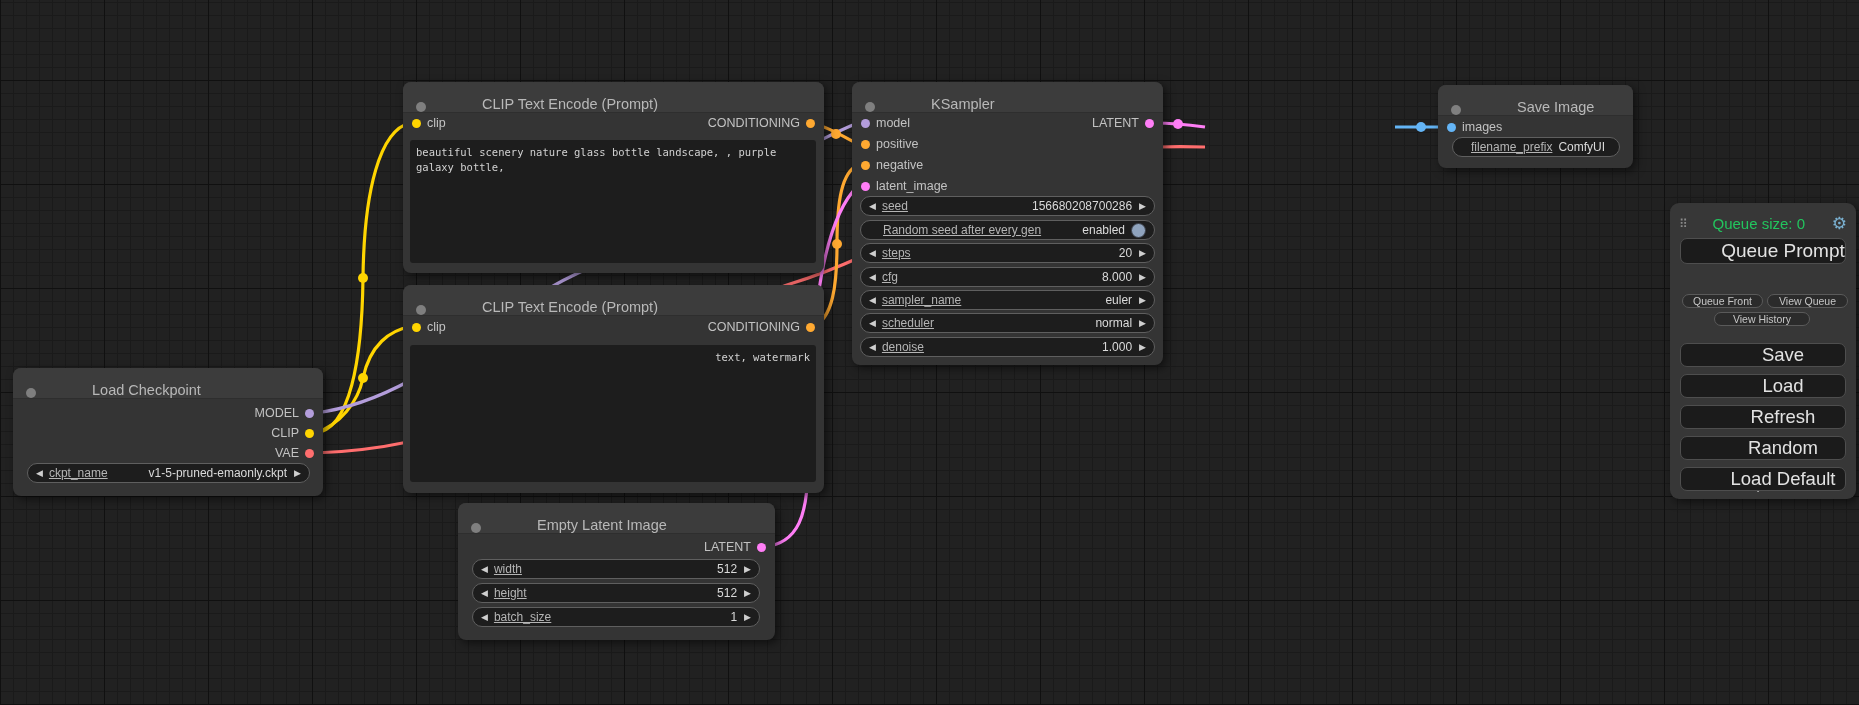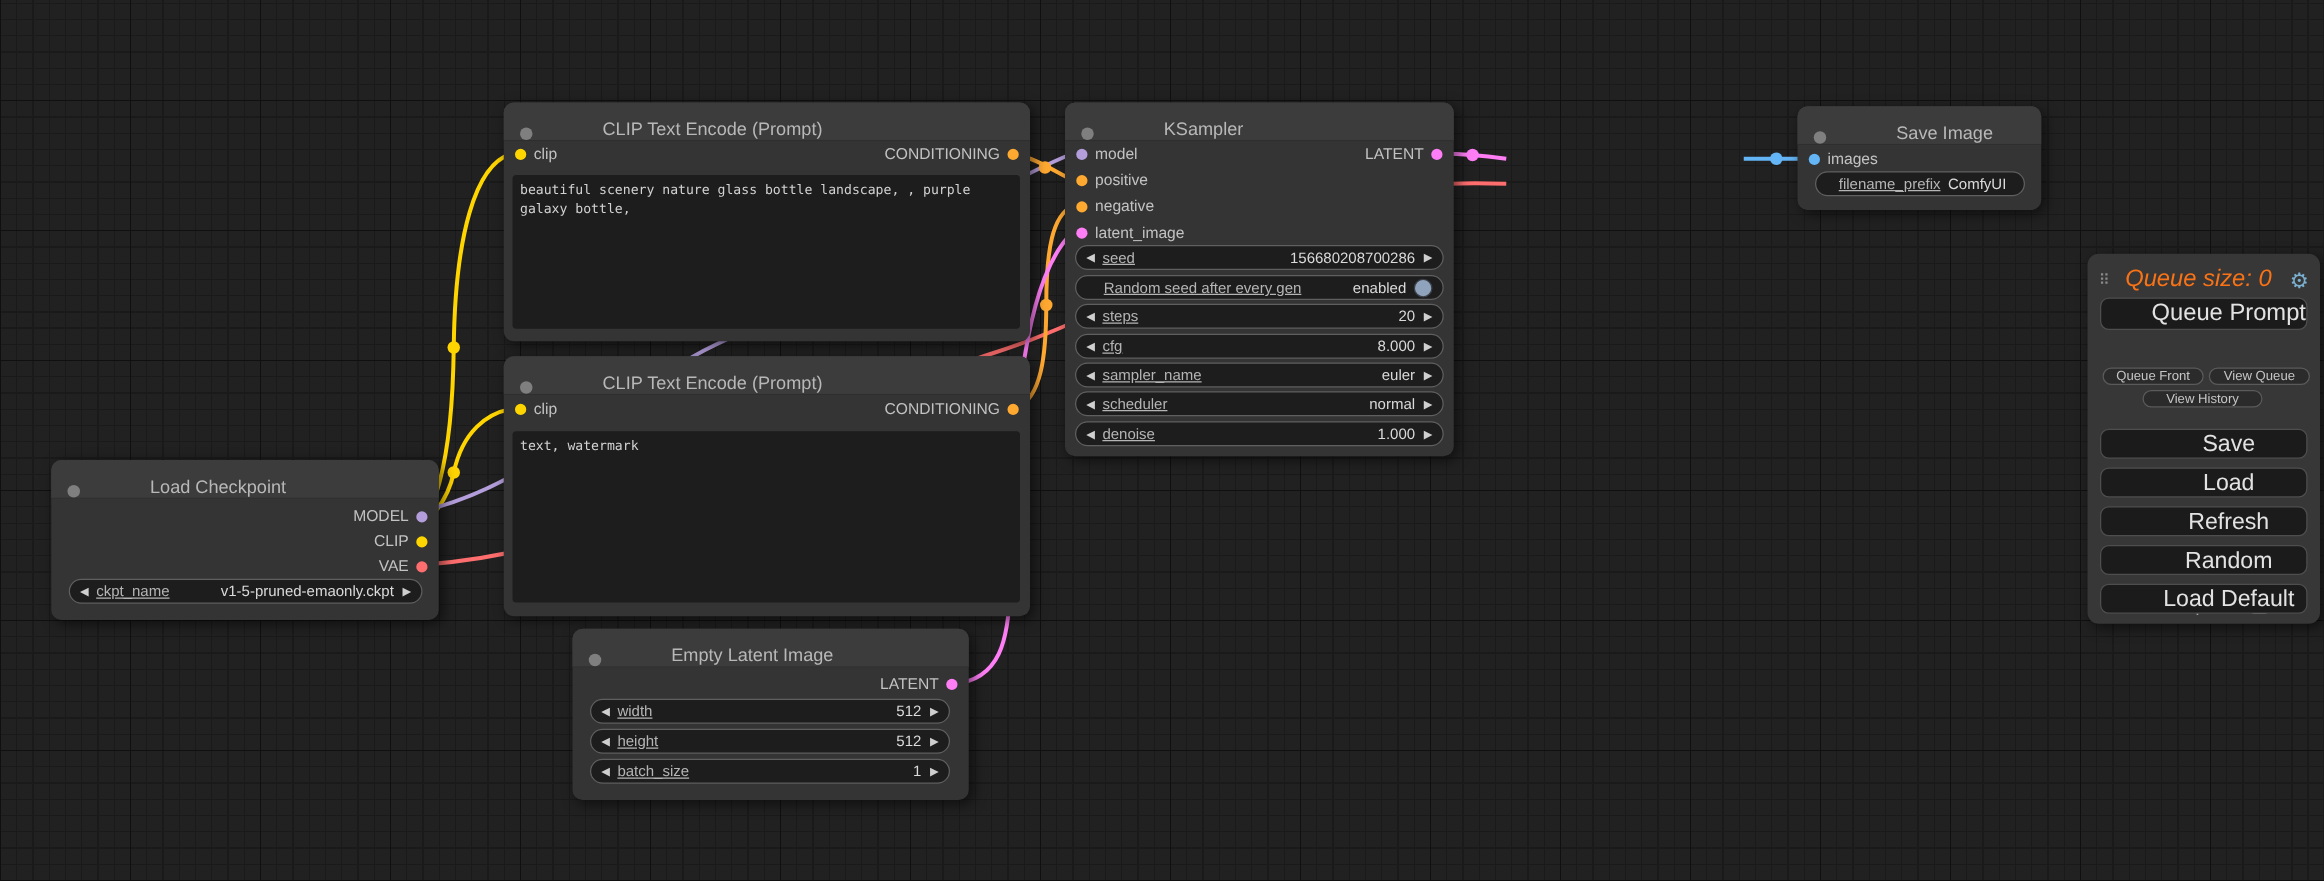--- a/index.html
+++ b/index.html
@@ -35,21 +35,21 @@
   .wval.noarr{margin-right:2px;}
   .toggle{width:13px;height:13px;border-radius:50%;background:#8fa3bd;border:1px solid #3a3f48;flex:none;margin-left:4px;}
   .ta{position:absolute;background:#1d1d1d;border:none;border-radius:3px;resize:none;
       color:#d2d2d2;font-family:"DejaVu Sans Mono", monospace;font-size:10.5px;
       line-height:1.45;padding:5px 6px;box-sizing:border-box;outline:none;}
   
   #qpanel{position:absolute;left:1670px;top:203px;width:186px;height:296px;z-index:3;
           background:#373737;border-radius:9px;box-shadow:3px 3px 10px rgba(0,0,0,.55);}
   .qhead{position:absolute;top:10px;left:0;right:0;display:flex;align-items:center;}
   .drag{color:#8a8a8a;font-size:12px;margin-left:9px;letter-spacing:-2px;}
-  .qsize{flex:1;text-align:center;color:#f97316;font-size:19px;font-style:italic;}
+  .qsize{flex:1;text-align:center;color:#22c55e;font-size:15px;}
   .gear{color:#7ab0d0;font-size:17px;margin-right:9px;cursor:pointer;}
   .qbtn{position:absolute;left:10px;width:166px;background:#1b1b1b;border:1px solid #4e4e4e;
         border-radius:7px;color:#e2e2e2;display:flex;align-items:center;justify-content:center;
         cursor:pointer;box-sizing:border-box;padding-left:40px;}
   .big{height:24px;font-size:18.5px;}
   .xo{position:absolute;left:0;right:0;top:273px;display:flex;align-items:center;justify-content:center;
       color:#c8c8c8;font-size:14px;}
   .chk{width:13px;height:13px;background:#ffffff;border-radius:2px;margin-left:7px;cursor:pointer;}
   .pill{position:absolute;background:#2b2b2b;border:1px solid #5a5a5a;border-radius:9px;
         color:#c6c6c6;font-size:10.5px;display:flex;align-items:center;justify-content:center;
@@ -79,21 +79,21 @@
     <path d="M1395,127 C1412,127 1430,127 1447,127" fill="none" stroke-width="3.2" stroke="#64B5F6"></path>
 
     <circle cx="363" cy="278" r="5" fill="#FFD500"></circle>
     <circle cx="363" cy="378" r="5" fill="#FFD500"></circle>
     <circle cx="836" cy="134" r="5" fill="#FFA931"></circle>
     <circle cx="837" cy="244" r="5" fill="#FFA931"></circle>
     <circle cx="1178" cy="124" r="5" fill="#FF7EF6"></circle>
     <circle cx="1421" cy="127" r="5" fill="#64B5F6"></circle>
   </svg>
 
-  <div class="node" style="left:13px;top:368px;width:310px;height:128px;margin-left:28px;">
+  <div class="node" style="left:13px;top:368px;width:310px;height:128px;">
     <div class="ntitle">
       <span class="cdot"></span>
       <span class="ttext">Load Checkpoint</span>
     </div>
     <div class="port out" style="top:36px;">
       <span class="pdot" style="background: rgb(179, 157, 219);"></span>
       <span class="plabel">MODEL</span>
     </div>
     <div class="port out" style="top:56px;">
       <span class="pdot" style="background: rgb(255, 213, 0);"></span>
@@ -133,21 +133,21 @@
       <span class="ttext">CLIP Text Encode (Prompt)</span>
     </div>
     <div class="port in" style="top:33px;">
       <span class="pdot" style="background: rgb(255, 213, 0);"></span>
       <span class="plabel">clip</span>
     </div>
     <div class="port out" style="top:33px;">
       <span class="pdot" style="background: rgb(255, 169, 49);"></span>
       <span class="plabel">CONDITIONING</span>
     </div>
-    <textarea class="ta" spellcheck="false" style="left: 7px; top: 60px; width: 406px; height: 137px;">text, watermark</textarea>
+    <textarea class="ta" spellcheck="false" style="left: 7px; top: 60px; width: 406px; height: 137px; text-align: right;">text, watermark</textarea>
   </div>
 
   <div class="node" style="left:852px;top:82px;width:311px;height:283px;">
     <div class="ntitle">
       <span class="cdot"></span>
       <span class="ttext">KSampler</span>
     </div>
     <div class="port in" style="top:32px;">
       <span class="pdot" style="background: rgb(179, 157, 219);"></span>
       <span class="plabel">model</span>

